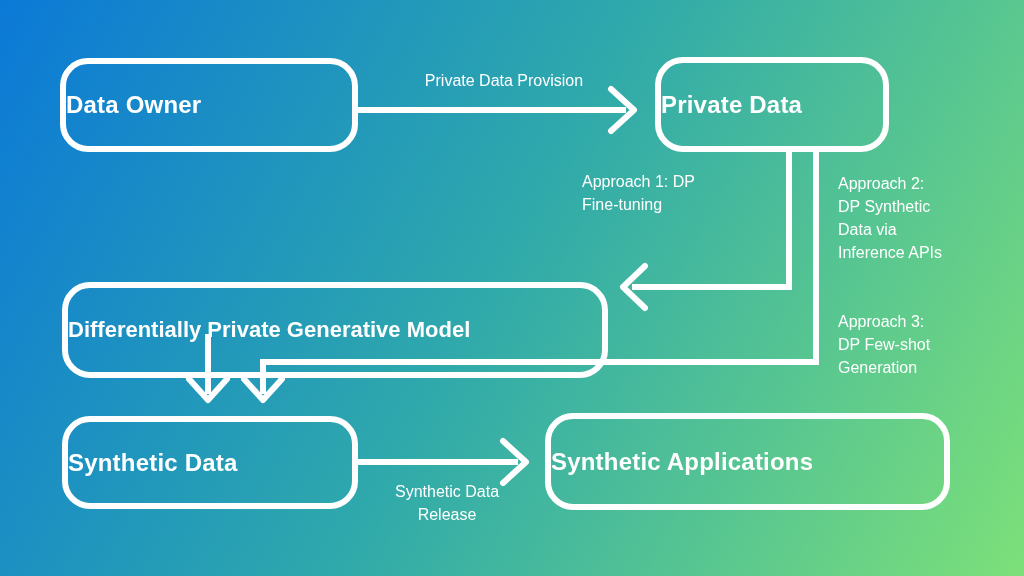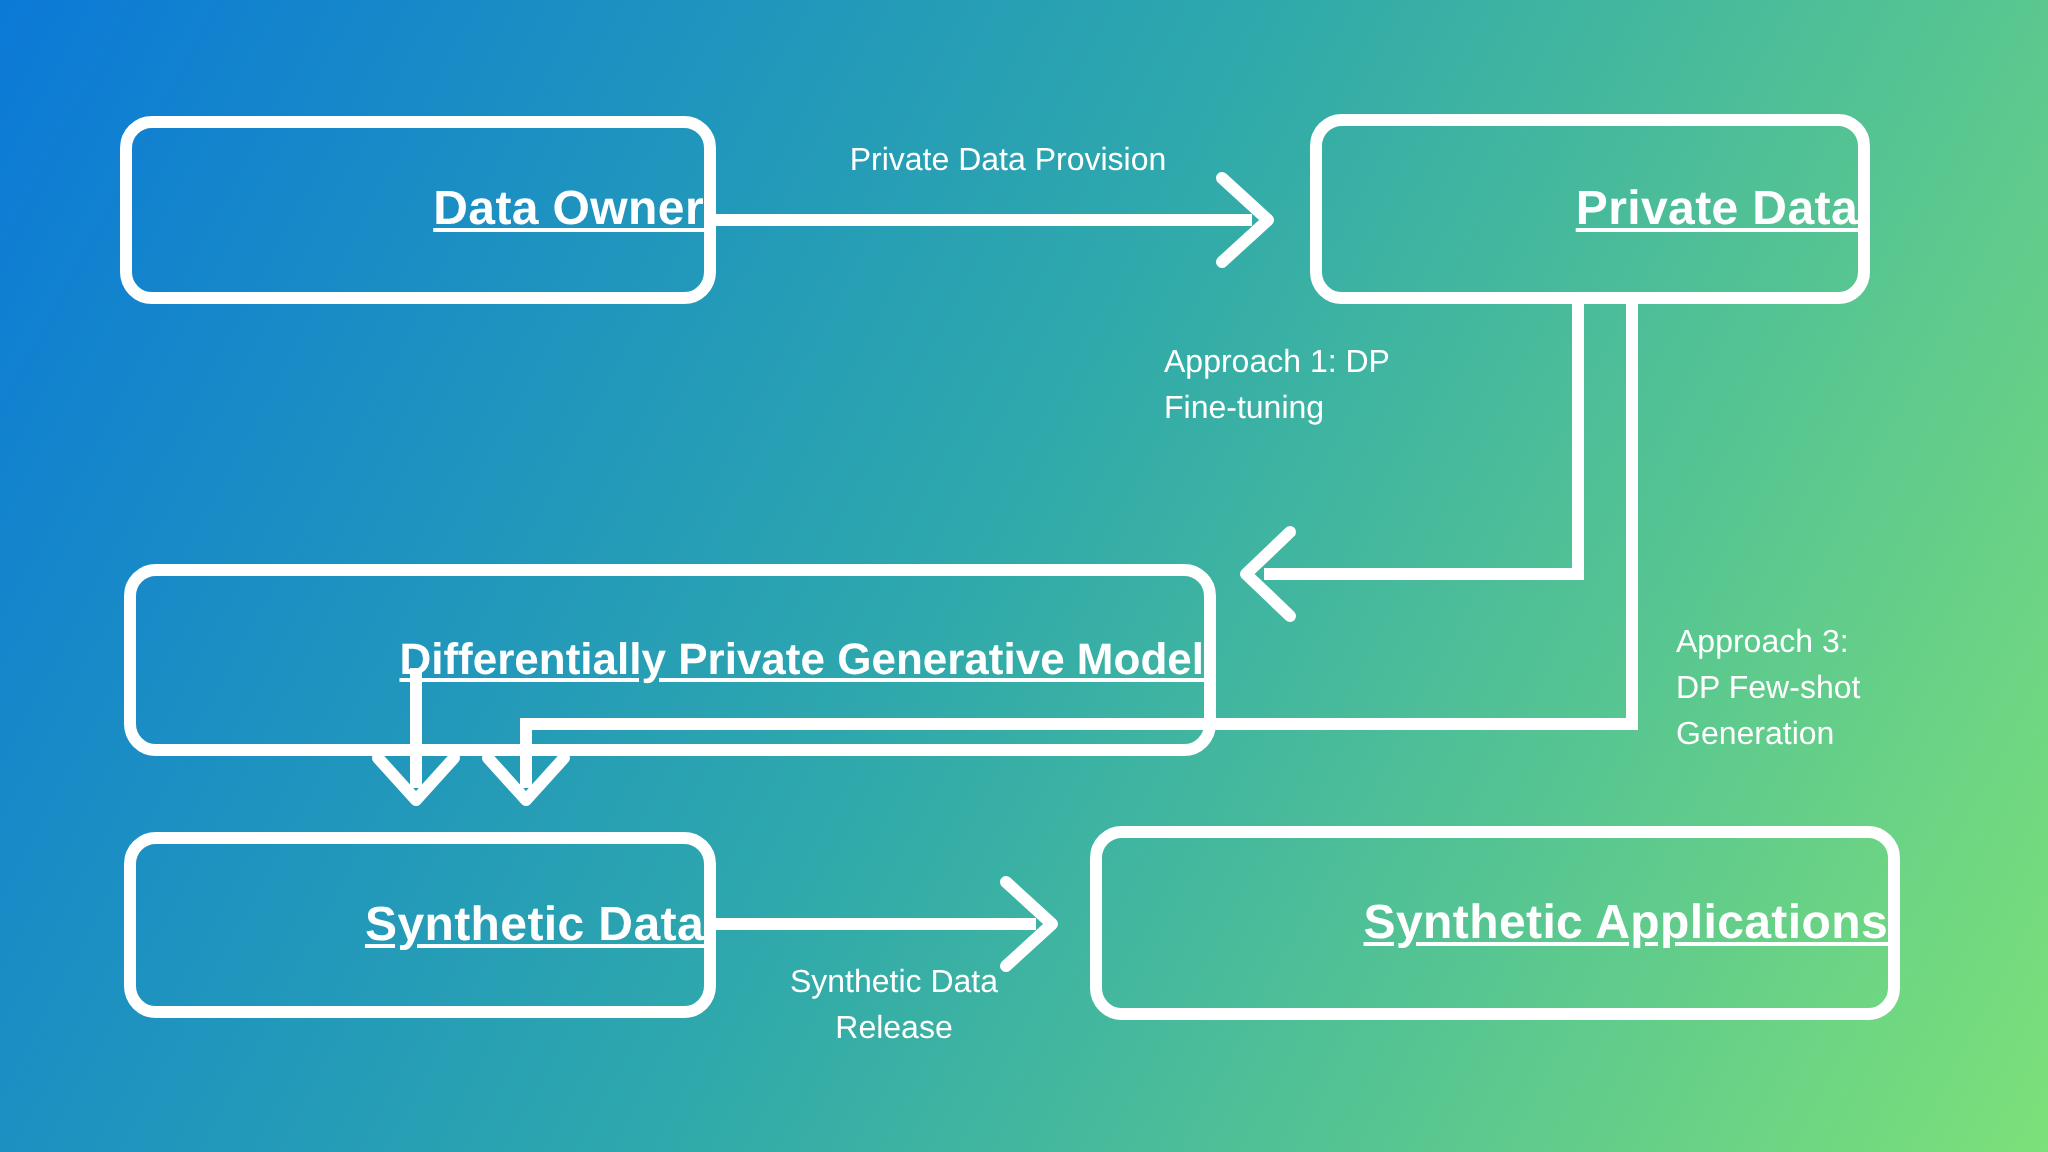--- a/index.html
+++ b/index.html
@@ -25,34 +25,33 @@
     fill: none;
   }
   .arrow-head {
     stroke-linecap: round;
     stroke-linejoin: round;
   }
   .node {
     position: absolute;
     box-sizing: border-box;
     border: 6px solid #ffffff;
-    border-radius: 16px;
+    border-radius: 28px;
     background: transparent;
     display: flex;
     align-items: center;
-    justify-content: flex-end;
+    justify-content: flex-start;
     color: #ffffff;
     font-weight: bold;
     font-size: 24px;
     white-space: nowrap;
     letter-spacing: 0.2px;
-    text-decoration: underline;
   }
   #node-data-owner       { left: 60px;  top: 58px;  width: 298px; height: 94px; }
-  #node-private-data     { left: 655px; top: 57px;  width: 280px; height: 95px; padding-left: 25px; }
+  #node-private-data     { left: 655px; top: 57px;  width: 234px; height: 95px; }
   #node-dpgm             { left: 62px;  top: 238px; width: 546px; height: 96px; font-size: 22px; letter-spacing: 0; margin-top: 44px; }
   #node-synthetic-data   { left: 62px;  top: 416px; width: 296px; height: 93px; }
   #node-downstream       { left: 545px; top: 413px; width: 405px; height: 97px; }
   .edge-label {
     position: absolute;
     color: #ffffff;
     font-weight: normal;
     font-size: 16px;
     line-height: 23px;
     white-space: pre-line;
@@ -102,19 +101,23 @@
     <span>Synthetic Data</span>
   </div>
 
   <div class="node" id="node-downstream">
     <span>Synthetic Applications</span>
   </div>
 
   <div class="edge-label" id="label-provision">Private Data Provision</div>
   <div class="edge-label" id="label-approach1">Approach 1: DP
 Fine-tuning</div>
+  <div class="edge-label" id="label-approach2">Approach 2:
+DP Synthetic
+Data via
+Inference APIs</div>
   <div class="edge-label" id="label-approach3">Approach 3:
 DP Few-shot
 Generation</div>
   <div class="edge-label" id="label-release">Synthetic Data
 Release</div>
 
 </div>
 
 </body></html>

